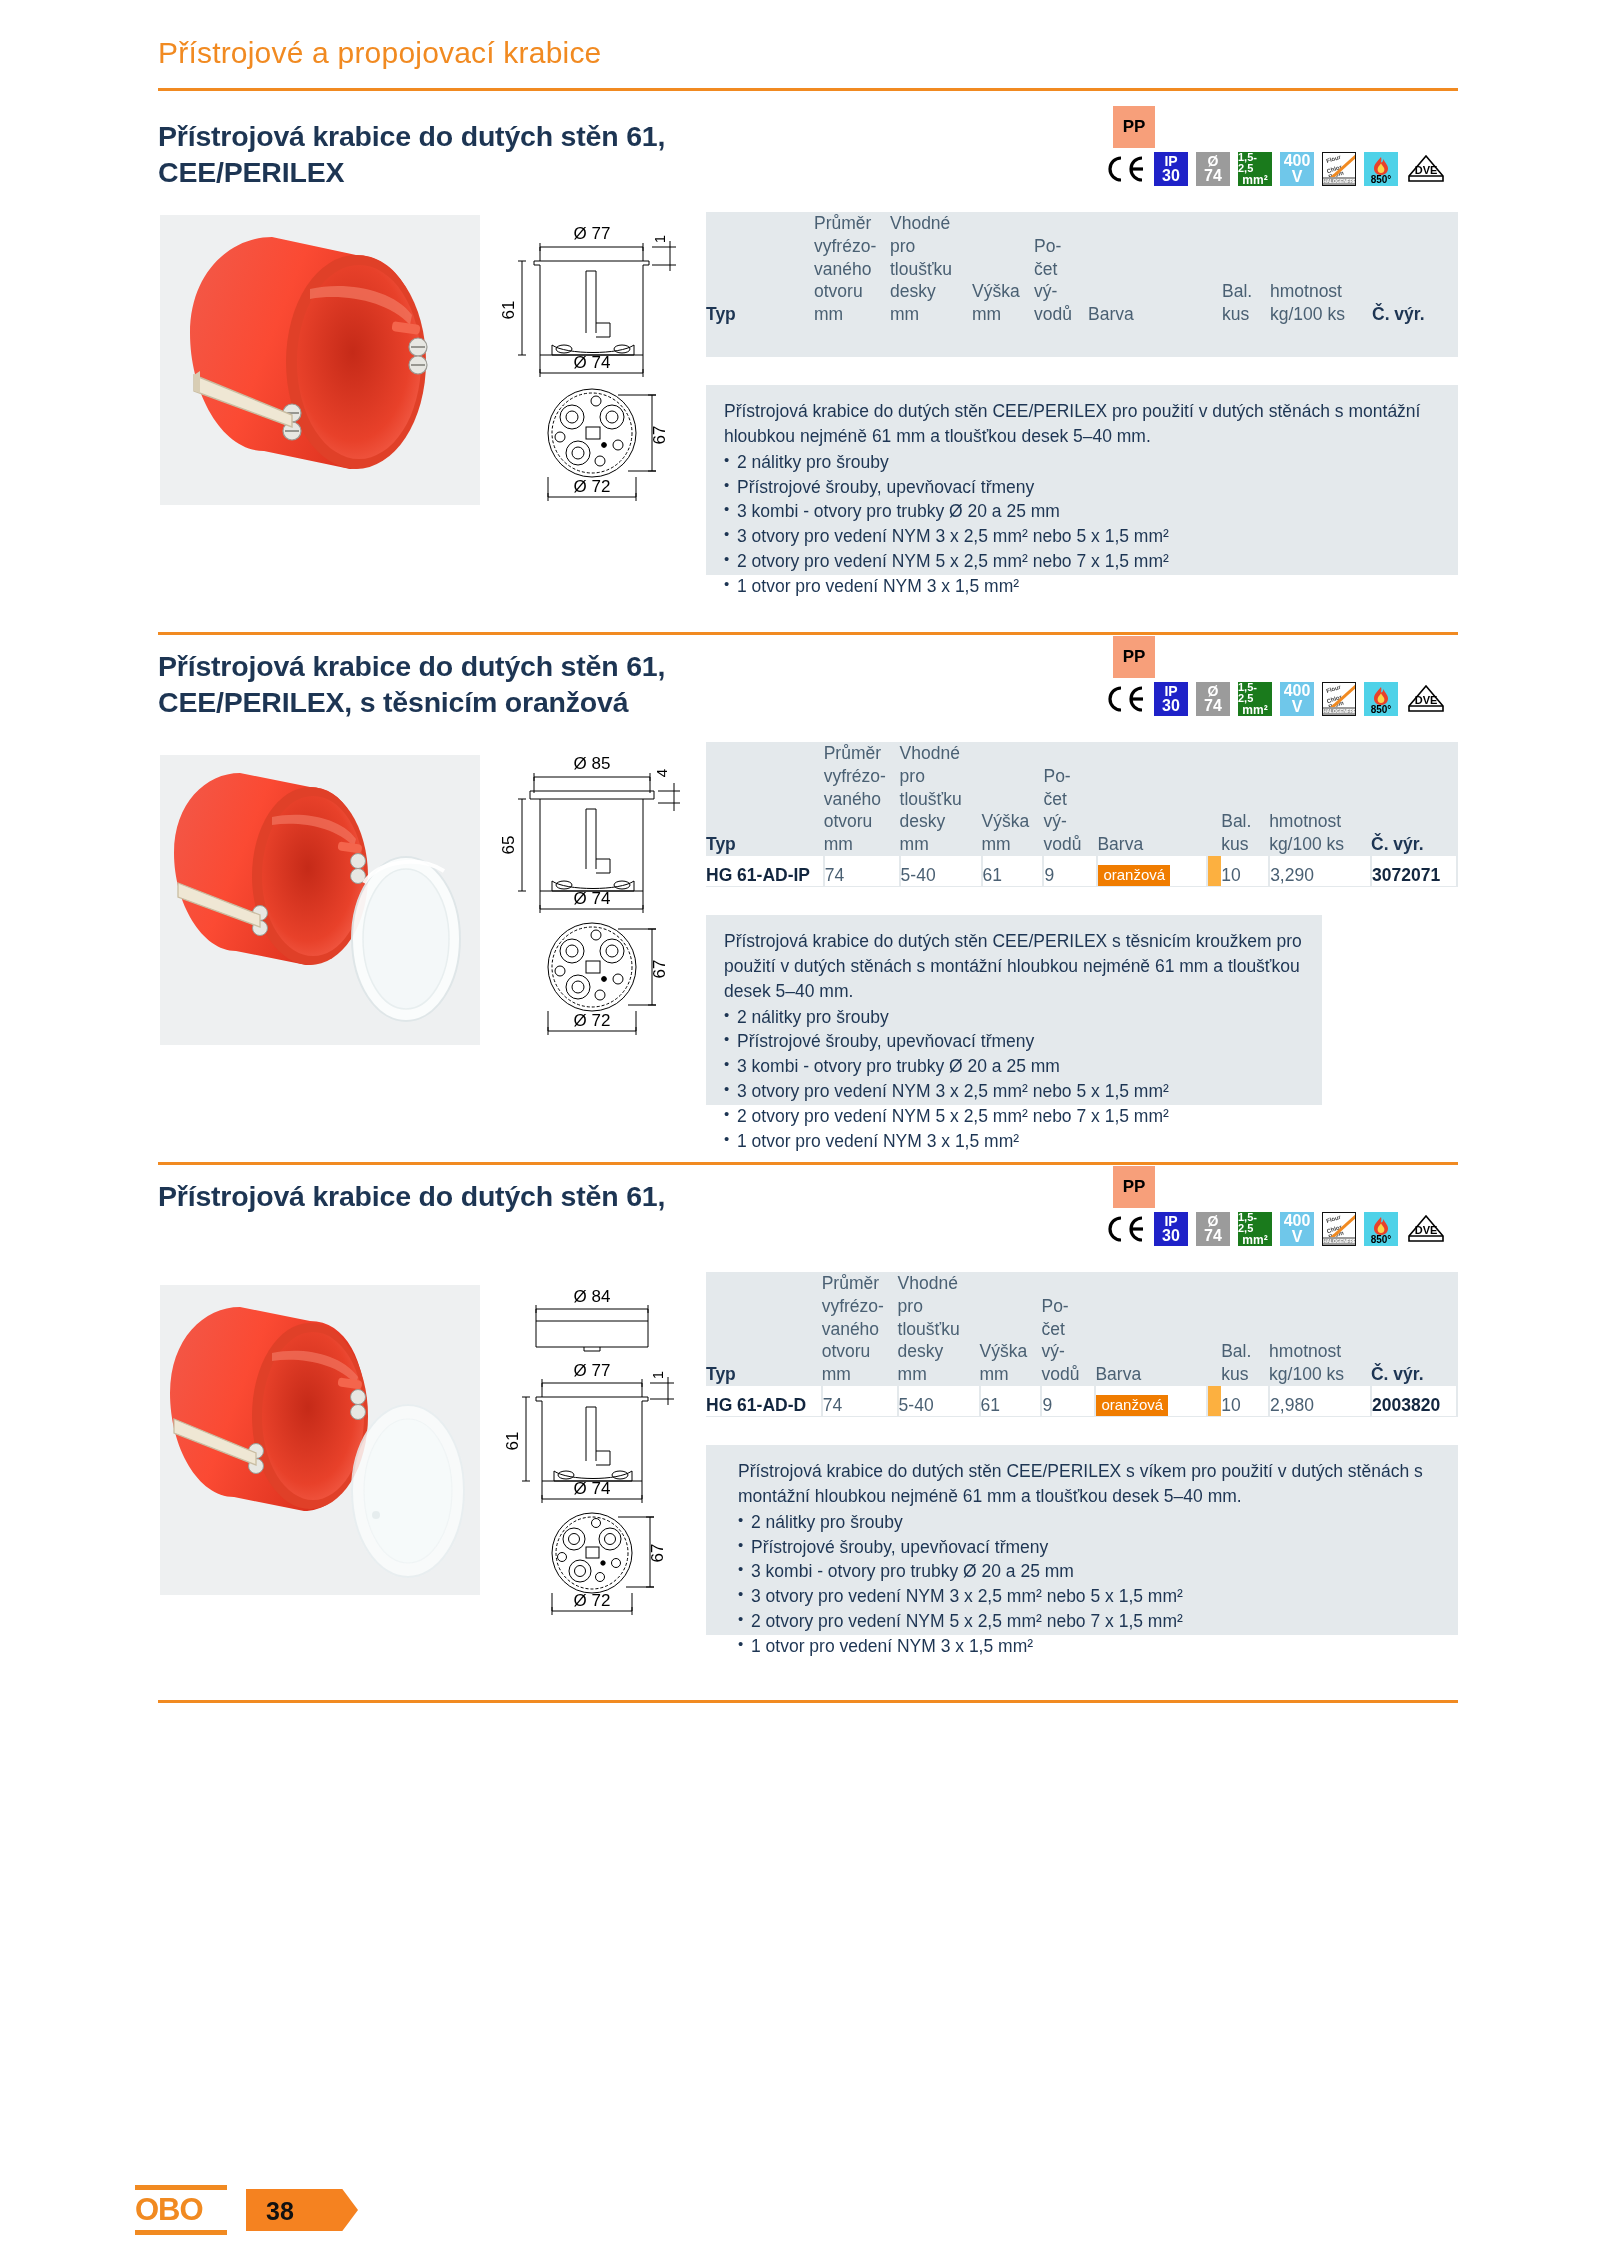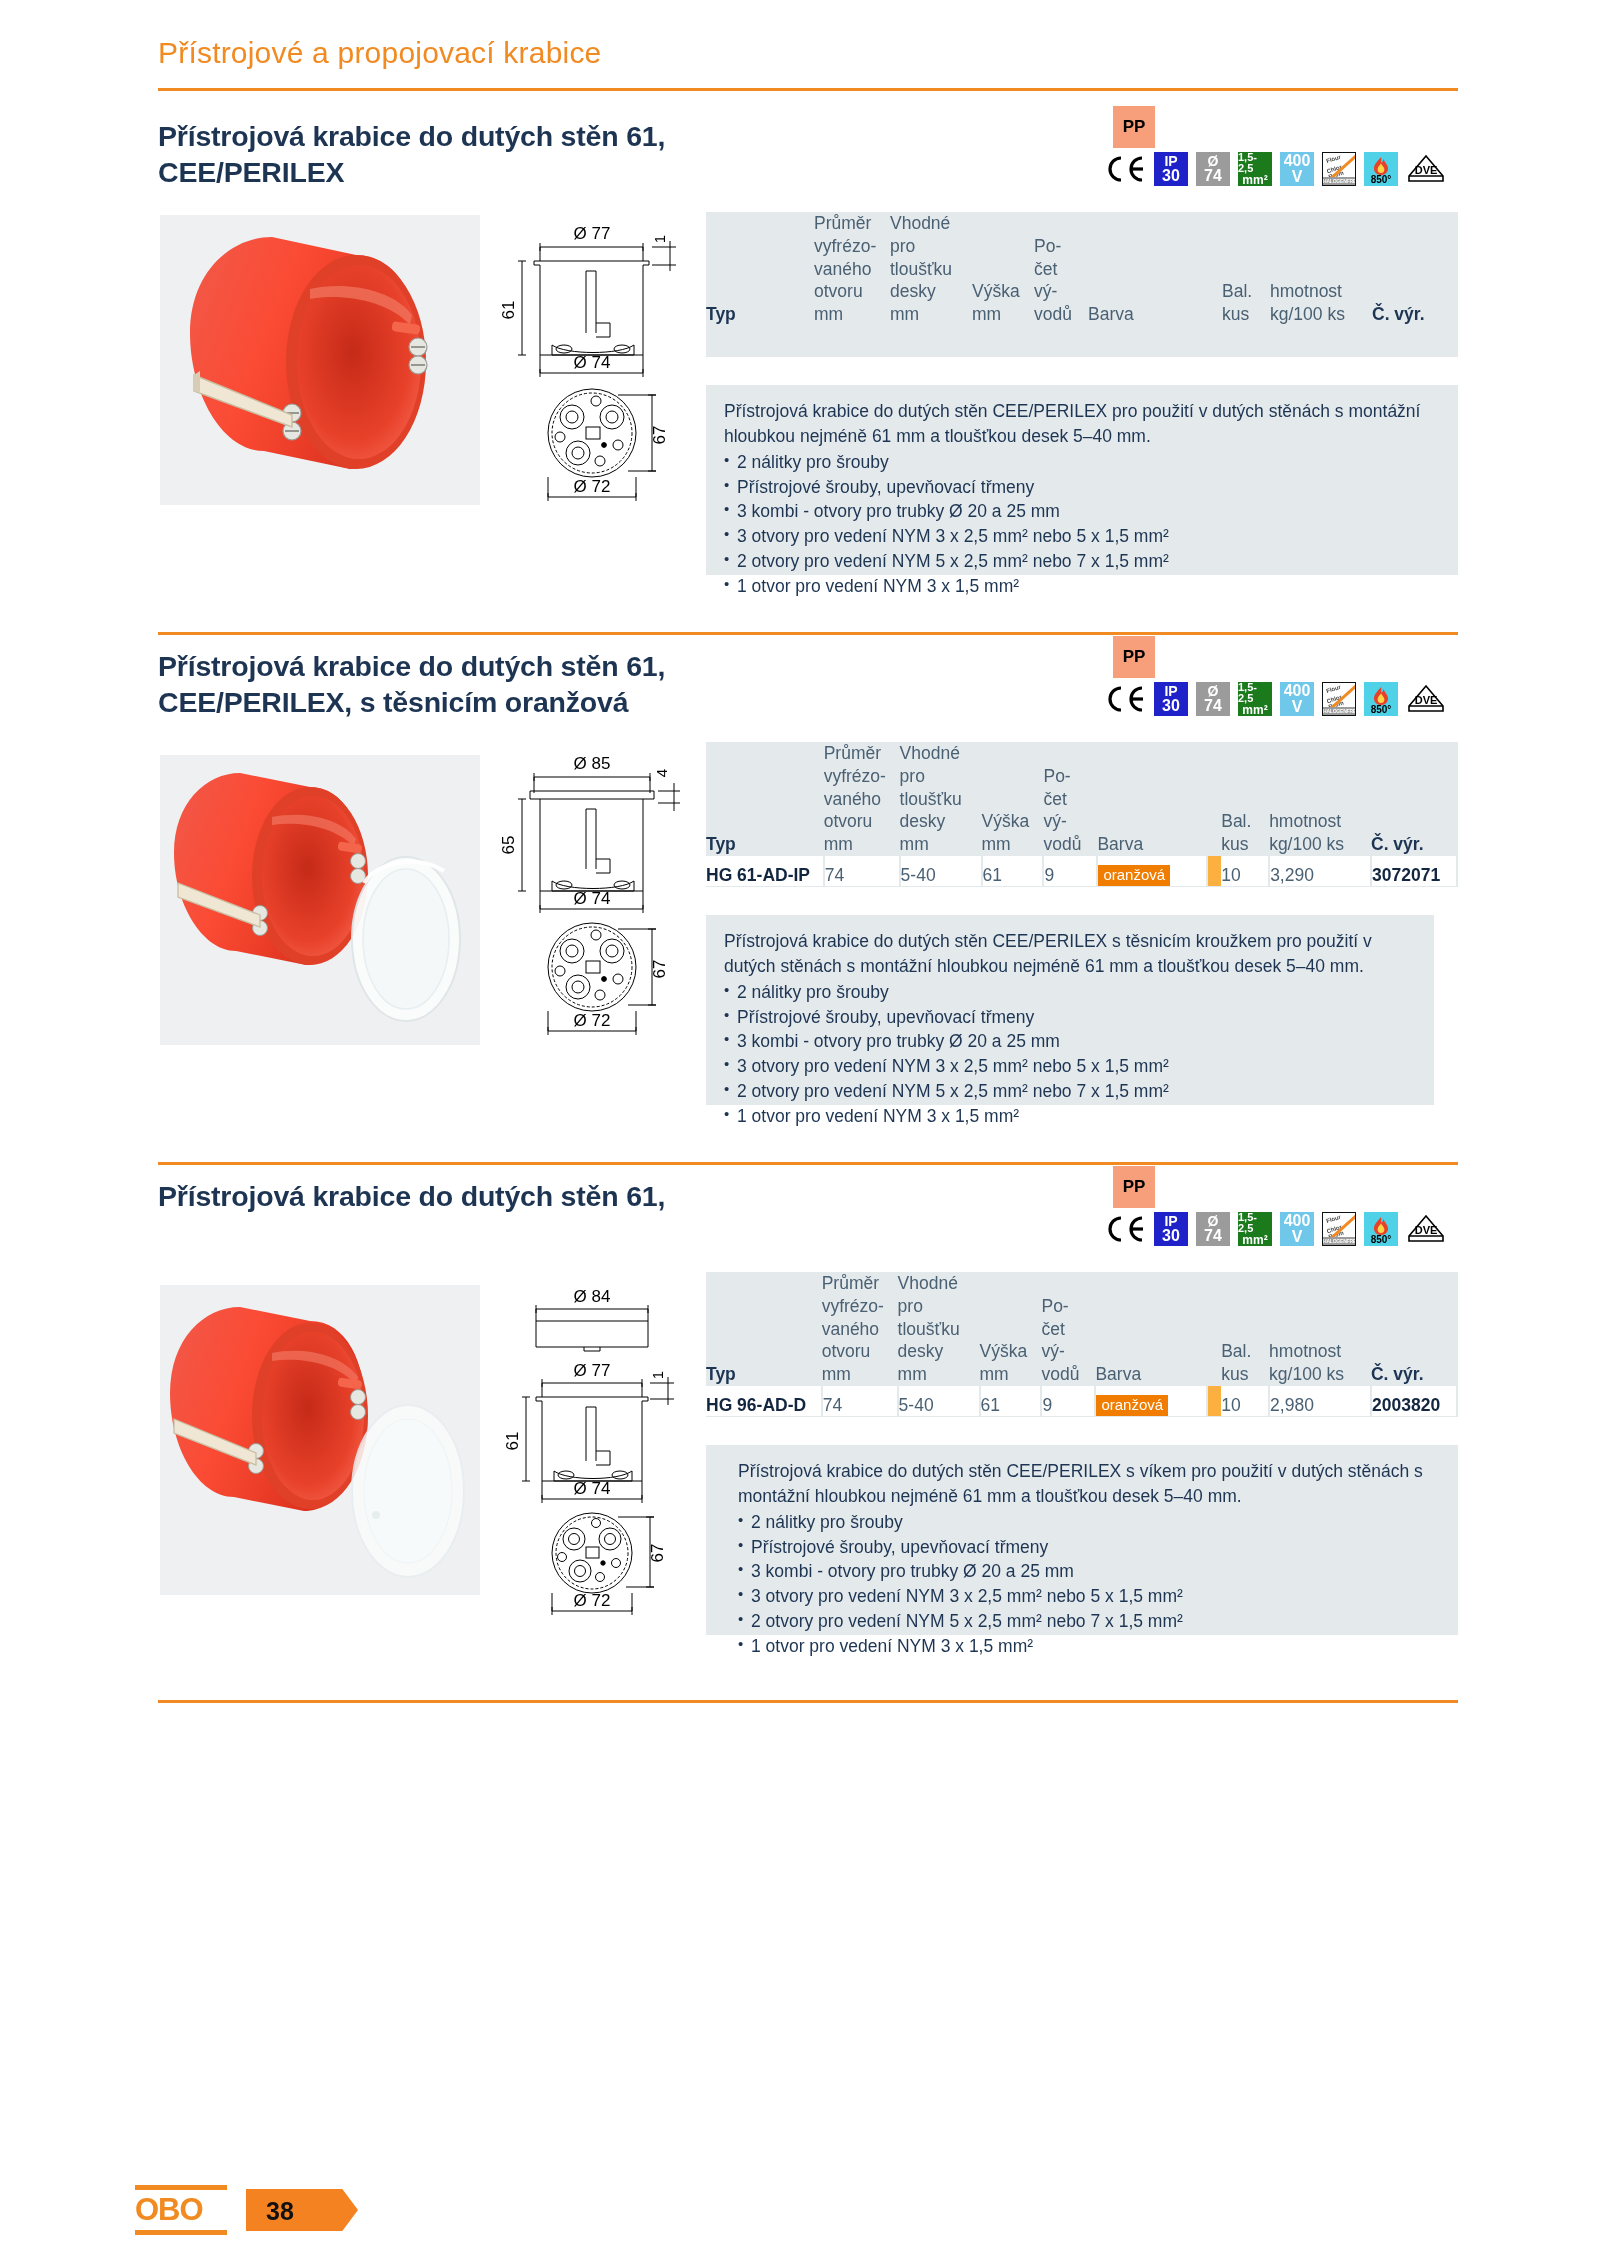--- a/index.html
+++ b/index.html
@@ -541,21 +541,21 @@
           </td>
           <td class="colorbar"></td>
           <td class="row-cell">10</td>
           <td class="row-cell">3,290</td>
           <td class="row-cell art">3072071</td>
         </tr>
       </tbody>
         </table>
     </div>
 
-    <div class="desc" style="left:706px; top:915px; width:728px; height:190px;">
+    <div class="desc" style="left:706px; top:915px; width:616px; height:190px;">
       <p>Přístrojová krabice do dutých stěn CEE/PERILEX s těsnicím kroužkem pro použití v dutých stěnách s montážní hloubkou nejméně 61 mm a tloušťkou desek 5–40 mm.</p>
       <ul>
         <li>2 nálitky pro šrouby</li>
         <li>Přístrojové šrouby, upevňovací třmeny</li>
         <li>3 kombi - otvory pro trubky Ø 20 a 25 mm</li>
         <li>3 otvory pro vedení NYM 3 x 2,5 mm² nebo 5 x 1,5 mm²</li>
         <li>2 otvory pro vedení NYM 5 x 2,5 mm² nebo 7 x 1,5 mm²</li>
         <li>1 otvor pro vedení NYM 3 x 1,5 mm²</li>
       </ul>
     </div>
@@ -746,21 +746,21 @@
             <div>Bal.</div>
                 <div>kus</div>
           </td>
           <td class="hdr-cell" style="width:102px;">
             <div>hmotnost</div>
                 <div>kg/100 ks</div>
           </td>
           <td class="hdr-cell bold" style="width:86px;">Č. výr.</td>
         </tr>
         <tr>
-          <td class="row-cell typ">HG 96-AD-D</td>
+          <td class="row-cell typ">HG 61-AD-D</td>
           <td class="row-cell">74</td>
           <td class="row-cell">5-40</td>
           <td class="row-cell">61</td>
           <td class="row-cell">9</td>
           <td class="swatch-wrap">
             <span class="swatch">oranžová</span>
           </td>
           <td class="colorbar"></td>
           <td class="row-cell">10</td>
           <td class="row-cell">2,980</td>

